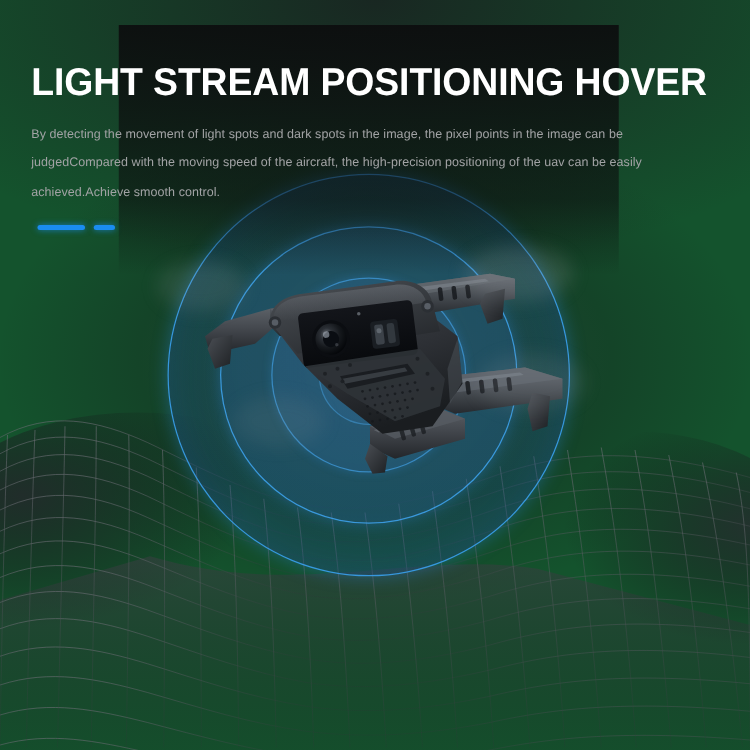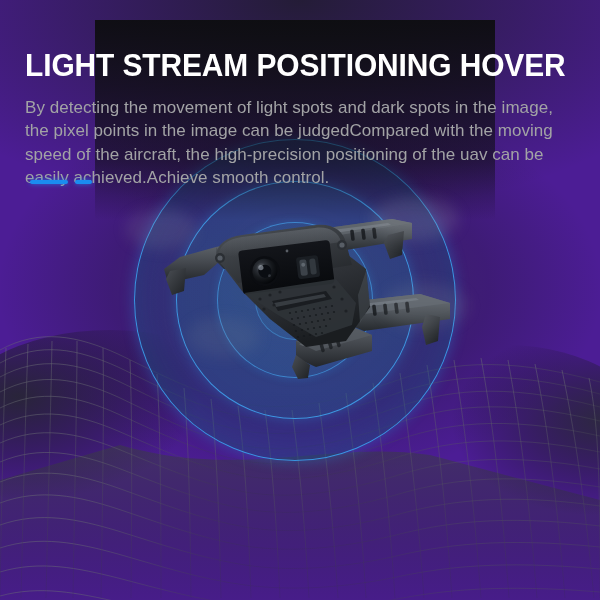--- a/index.html
+++ b/index.html
@@ -1,18 +1,18 @@
 <!DOCTYPE html>
 <html><head>
 <meta charset="utf-8">
 <style>
   html,body{margin:0;padding:0;background:#000;}
   #stage{
     position:relative;width:600px;height:600px;overflow:hidden;
-    background:#4c1d95;
+    background:#14532d;
     font-family:"Liberation Sans",sans-serif;
   }
 
   
   .bg-vignette{
     position:absolute;inset:0;
     background:
       radial-gradient(ellipse 70% 45% at 50% 48%, rgba(48,52,58,.55) 0%, rgba(20,22,25,.25) 45%, rgba(12,13,14,0) 72%),
       radial-gradient(ellipse 120% 60% at 50% 0%, rgba(26,28,31,.8) 0%, rgba(12,13,14,0) 60%);
     pointer-events:none;
@@ -25,21 +25,21 @@
     font-size:31px;line-height:34px;
     font-weight:bold;
     letter-spacing:-0.1px;
     color:#ffffff;
     transform:scaleX(.965);transform-origin:left center;
     white-space:nowrap;
   }
   .body-copy{
     position:absolute;left:25px;top:96px;width:553px;
     margin:0;
-    font-size:17px;line-height:23.3px;
+    font-size:10px;line-height:23.3px;
     color:#a2a3a5;
     letter-spacing:.05px;
   }
 
   
   .dashes{position:absolute;left:30px;top:180px;display:flex;align-items:center;gap:7px;}
   .dash{height:4px;border-radius:2px;background:#1a8cf0;box-shadow:0 0 5px rgba(26,140,240,.75);}
   .dash.long{width:38px;}
   .dash.short{width:17px;}
 

